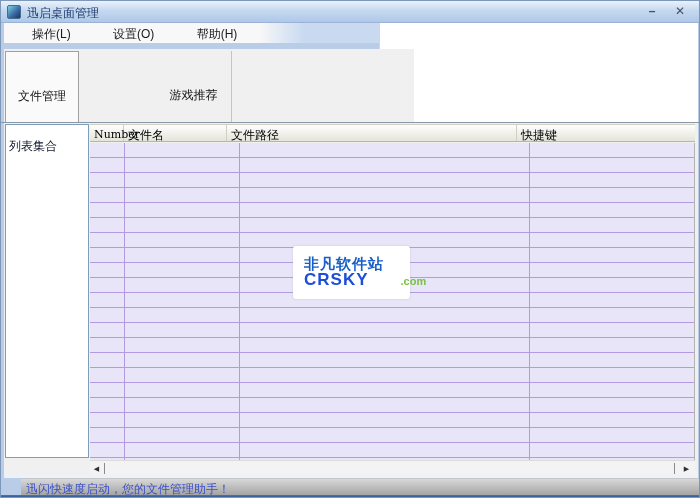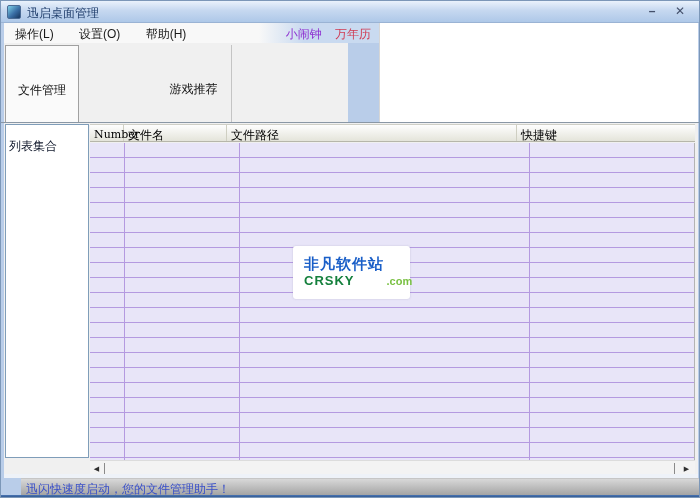--- a/index.html
+++ b/index.html
@@ -26,26 +26,26 @@
   .cap-btn{position:absolute;top:2px;width:22px;height:17px;text-align:center;
     color:#44506b;font-size:12px;line-height:17px;cursor:default;}
   #btn-min{right:38px;font-weight:bold;}
   #btn-close{right:10px;}
   
   #menubar{
     position:absolute;left:3px;top:22px;width:375px;height:20px;
     background:linear-gradient(to right,#f8f8f8 0%,#f8f8f8 68%,#c9daf0 80%,#c9daf0 100%);
     font-size:12px;color:#1a1a1a;
   }
-  .menu-item{display:inline-block;padding:3px 11px 0 11px;height:20px;}
+  .menu-item{display:inline-block;padding:3px 11px 0 28px;height:20px;}
   #quick-links{position:absolute;right:8px;top:3px;font-size:12px;}
   #quick-links span{margin-left:10px;cursor:pointer;}
   
   #right-panel{position:absolute;left:378px;top:22px;width:319px;height:99px;background:#ffffff;border-left:1px solid #d6d6d6;}
-  #toolbar{position:absolute;left:3px;top:42px;width:344px;height:79px;background:#f0f0f0;}
+  #toolbar{position:absolute;left:3px;top:48px;width:410px;height:79px;background:#f0f0f0;}
   .tab{position:absolute;top:2px;height:77px;width:76px;text-align:center;font-size:12px;color:#111;}
   .tab .lbl{position:absolute;left:0;right:0;top:36px;}
   #tab-0{left:1px;width:74px;background:#fafafa;border:1px solid #a0a0a0;border-bottom:none;}
   #tab-1{left:75px;border-right:1px solid #c4c4c4;}
   #tab-2{left:152px;border-right:1px solid #c4c4c4;}
   #top-divider{position:absolute;left:0px;top:121px;width:700px;height:1px;background:#8a97a5;}
   
   #main{position:absolute;left:3px;top:122px;width:694px;height:355px;background:#f0f0f0;}
   #listbox{
     position:absolute;left:1px;top:1px;width:84px;height:334px;
@@ -74,21 +74,21 @@
   #col-1{left:34px;} #col-2{left:149px;} #col-3{left:439px;}
   
   #watermark{
     position:absolute;left:203px;top:103px;width:117px;height:53px;
     background:#ffffff;border-radius:3px;
     display:flex;align-items:center;padding:3px 6px;gap:5px;
     box-shadow:0 0 2px rgba(120,120,160,.35);
   }
   #wm-text{line-height:1.05;}
   #wm-name{font-size:15px;font-weight:bold;color:#1a5fc8;letter-spacing:1px;white-space:nowrap;}
-  #wm-brand{font-size:13px;font-weight:bold;color:#15803d;letter-spacing:1px;}
+  #wm-brand{font-size:17px;font-weight:bold;color:#1d4ed8;letter-spacing:1px;}
   #wm-tld{font-size:11px;font-weight:bold;color:#7ac143;margin-left:32px;}
   
   #hscroll{
     position:absolute;left:86px;top:337px;width:605px;height:15px;
     background:#f3f3f3;border-top:1px solid #dcdcdc;
   }
   .scroll-btn{position:absolute;top:1px;width:13px;height:13px;font-size:7px;
     line-height:13px;text-align:center;color:#303030;cursor:default;}
   #sb-left{left:0;}
   #sb-right{right:2px;}
@@ -122,24 +122,20 @@
     <div id="app-icon"></div>
     <div id="title-text">迅启桌面管理</div>
     <div id="btn-min" class="cap-btn">–</div>
     <div id="btn-close" class="cap-btn">✕</div>
   </div>
 
   <div id="menubar">
     <span class="menu-item">操作(L)</span>
     <span class="menu-item">设置(O)</span>
     <span class="menu-item">帮助(H)</span>
-    <span id="quick-links">
-      <span style="color:#8e2fd0">小闹钟</span>
-      <span style="color:#d03a52">万年历</span>
-    </span>
   </div>
 
   <div id="right-panel"></div>
 
   <div id="toolbar">
     <div id="tab-0" class="tab">
       <div class="lbl">文件管理</div>
     </div>
     <div id="tab-2" class="tab">
       <div class="lbl">游戏推荐</div>

